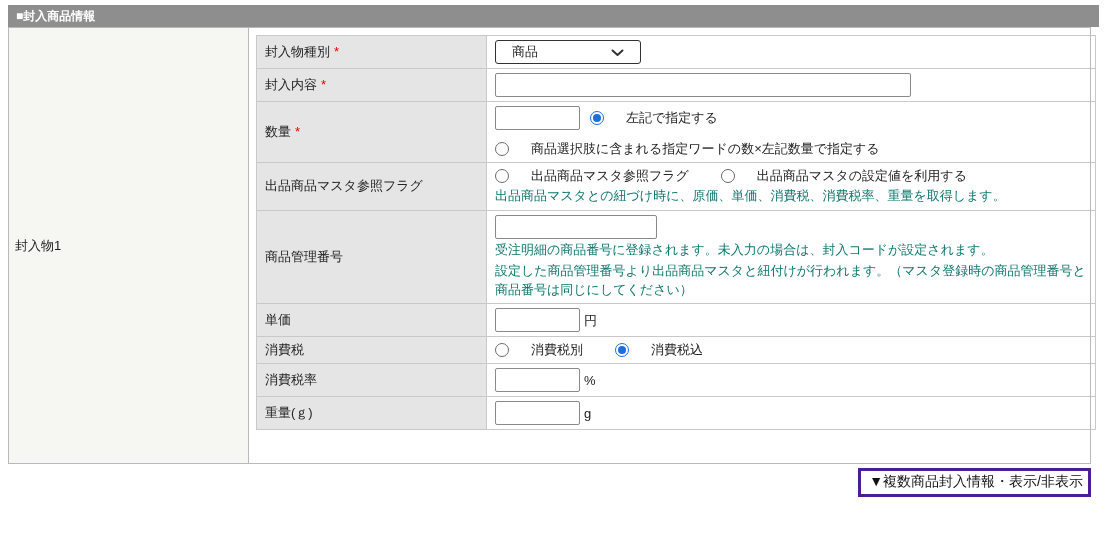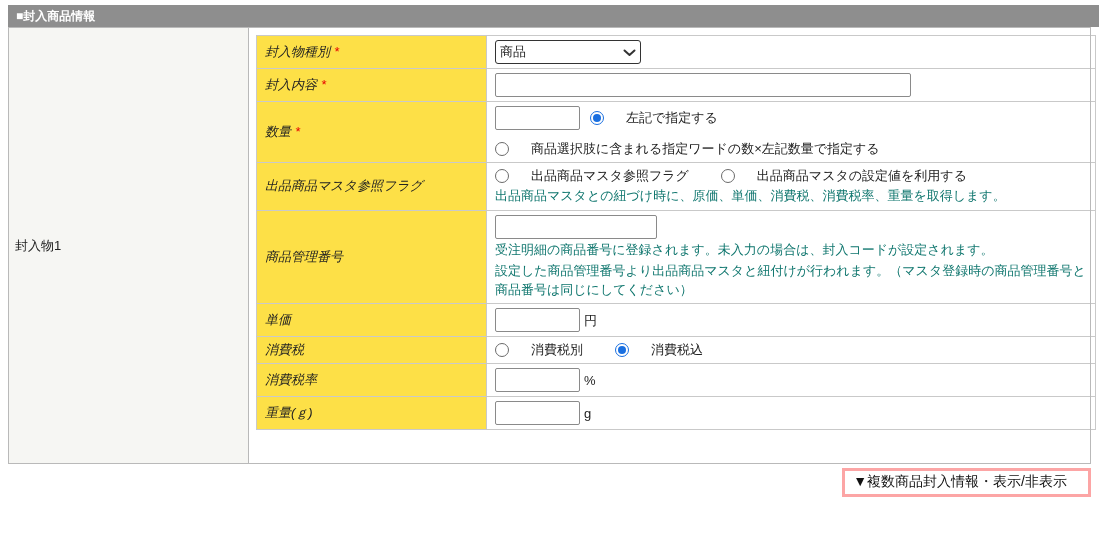--- a/index.html
+++ b/index.html
@@ -50,23 +50,22 @@
     width: 840px;
   }
   table.inner th, table.inner td {
     border: 1px solid #c9c9c9;
     padding: 4px 8px;
     vertical-align: middle;
     text-align: left;
     font-weight: normal;
   }
   table.inner th {
-    background: #fde047;
+    background: #e5e5e5;
     width: 230px;
-    font-style: italic;
   }
   table.inner td { background: #fff; }
 
   .req { color: #e60000; margin-left: 4px; }
 
   
   input[type="text"] {
     border: 1px solid #8a8a8a;
     border-radius: 2px;
     height: 24px;
@@ -82,21 +81,21 @@
   
   .select-box {
     display: inline-flex;
     align-items: center;
     justify-content: space-between;
     width: 146px;
     height: 24px;
     border: 1px solid #333;
     border-radius: 3px;
     background: #fff;
-    padding: 0 4px;
+    padding: 0 16px;
     cursor: default;
   }
 
   
   .radio-opt {
     display: inline-flex;
     align-items: center;
     gap: 22px;
     margin-right: 22px;
     cursor: default;
@@ -127,22 +126,22 @@
 
   
   .toggle-row {
     width: 1083px;
     text-align: right;
     margin: 4px 0 3px 0;
     height: 28px;
   }
   .toggle-box {
     display: inline-block;
-    border: 3px solid #fca5a5;
-    padding: 2px 21px 3px 8px;
+    border: 3px solid #4c1d95;
+    padding: 2px 5px 3px 8px;
   }
   .toggle-link {
     color: #111;
     font-size: 14px;
     text-decoration: none;
     cursor: pointer;
     white-space: nowrap;
   }
 </style>
 </head>

